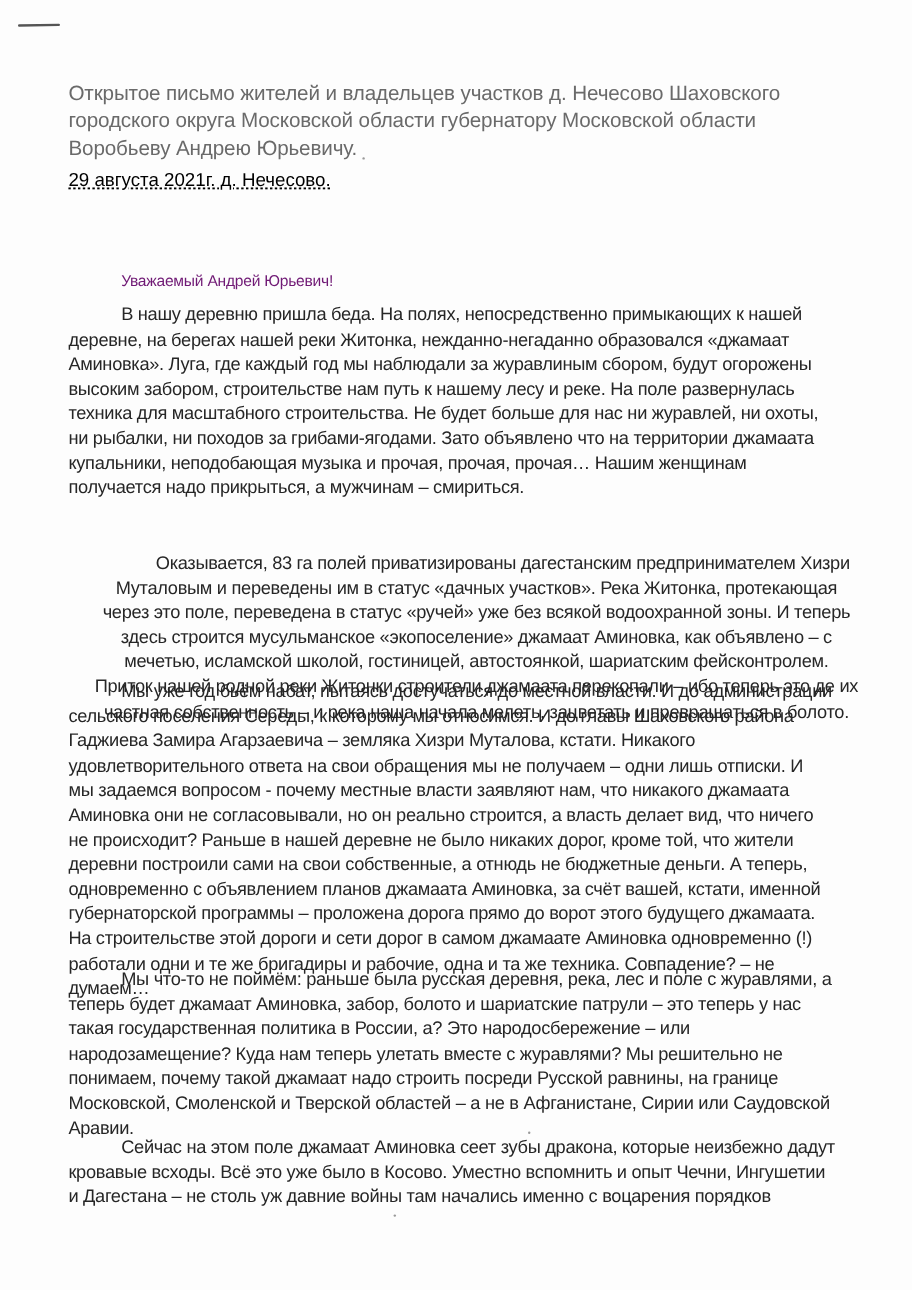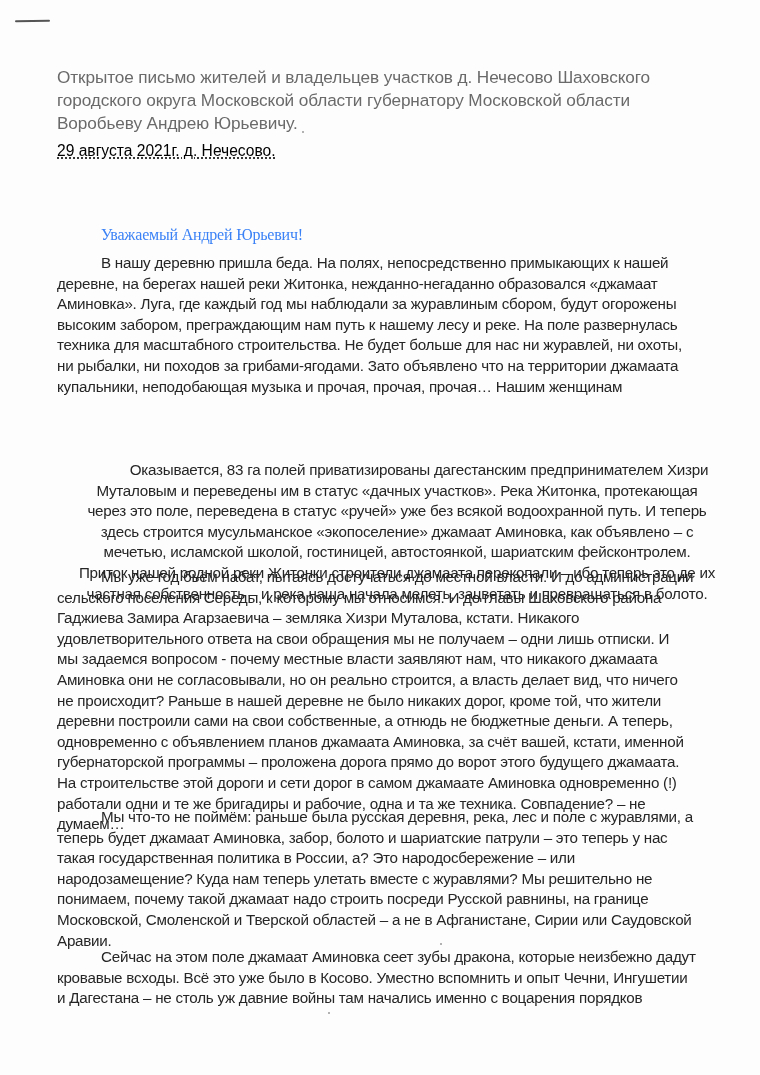--- a/index.html
+++ b/index.html
@@ -4,22 +4,22 @@
 <style>
   html, body { margin: 0; padding: 0; background: #ffffff; }
   body { width: 760px; height: 1075px; position: relative; overflow: hidden; }
   .page { position: absolute; left: 0; top: 0; width: 760px; height: 1075px; background: #fdfdfd; }
   .dash-mark { position: absolute; left: 15px; top: 20px; width: 35px; height: 2px; background: #555; border-radius: 1px; transform: rotate(-1deg); }
   .header { position: absolute; left: 57px; top: 66px; width: 680px; color: #6a6a6a;
             font-family: "Liberation Sans", sans-serif; font-size: 17.2px; line-height: 23px; letter-spacing: -0.1px; }
   .header .line { white-space: nowrap; display: block; }
   .date { position: absolute; left: 57px; top: 142px; color: #000000; font-family: "Liberation Sans", sans-serif;
           font-size: 15.6px; text-decoration: underline; text-decoration-style: dotted; text-underline-offset: 2px; white-space: nowrap; }
-  .salutation { position: absolute; left: 101px; top: 226px; color: #3b82f6; font-family: Liberation Serif, serif;
-                font-size: 16px; white-space: nowrap; letter-spacing: -0.2px; }
+  .salutation { position: absolute; left: 101px; top: 226px; color: #701a75; font-family: Liberation Sans, sans-serif;
+                font-size: 13px; white-space: nowrap; letter-spacing: -0.2px; }
   .para { position: absolute; left: 57px; width: 680px; color: #262626; font-family: "Liberation Sans", sans-serif;
           font-size: 15.2px; line-height: 20.6px; letter-spacing: -0.25px; }
   .para .line { display: block; white-space: nowrap; }
   .para .line.first { padding-left: 44px; }
   #p1 { top: 253px; }
   #p2 { top: 460px; text-align: center; }
   #p3 { top: 567px; }
   #p4 { top: 807px; }
   #p5 { top: 947px; }
   .speck { position: absolute; width: 2px; height: 2px; background: #999; border-radius: 1px; }
@@ -37,29 +37,30 @@
   </div>
 
   <div class="date">29 августа 2021г. д. Нечесово.</div>
 
   <div class="salutation">Уважаемый Андрей Юрьевич!</div>
 
   <div class="para" id="p1">
       <span class="line first">В нашу деревню пришла беда. На полях, непосредственно примыкающих к нашей</span>
       <span class="line">деревне, на берегах нашей реки Житонка, нежданно-негаданно образовался «джамаат</span>
       <span class="line">Аминовка». Луга, где каждый год мы наблюдали за журавлиным сбором, будут огорожены</span>
-      <span class="line">высоким забором, преграждающим нам путь к нашему лесу и реке. На поле развернулась</span>
+      <span class="line">высоким забором, строительстве нам путь к нашему лесу и реке. На поле развернулась</span>
       <span class="line">техника для масштабного строительства. Не будет больше для нас ни журавлей, ни охоты,</span>
       <span class="line">ни рыбалки, ни походов за грибами-ягодами. Зато объявлено что на территории джамаата</span>
       <span class="line">купальники, неподобающая музыка и прочая, прочая, прочая… Нашим женщинам</span>
+      <span class="line">получается надо прикрыться, а мужчинам – смириться.</span>
     </div>
   <div class="para" id="p2">
       <span class="line first">Оказывается, 83 га полей приватизированы дагестанским предпринимателем Хизри</span>
       <span class="line">Муталовым и переведены им в статус «дачных участков». Река Житонка, протекающая</span>
-      <span class="line">через это поле, переведена в статус «ручей» уже без всякой водоохранной путь. И теперь</span>
+      <span class="line">через это поле, переведена в статус «ручей» уже без всякой водоохранной зоны. И теперь</span>
       <span class="line">здесь строится мусульманское «экопоселение» джамаат Аминовка, как объявлено – с</span>
       <span class="line">мечетью, исламской школой, гостиницей, автостоянкой, шариатским фейсконтролем.</span>
       <span class="line">Приток нашей родной реки Житонки строители джамаата перекопали – ибо теперь это де их</span>
       <span class="line">частная собственность – и река наша начала мелеть, зацветать и превращаться в болото.</span>
     </div>
   <div class="para" id="p3">
       <span class="line first">Мы уже год бьём набат, пытаясь достучаться до местной власти. И до администрации</span>
       <span class="line">сельского поселения Середы, к которому мы относимся. И до главы Шаховского района</span>
       <span class="line">Гаджиева Замира Агарзаевича – земляка Хизри Муталова, кстати. Никакого</span>
       <span class="line">удовлетворительного ответа на свои обращения мы не получаем – одни лишь отписки. И</span>

